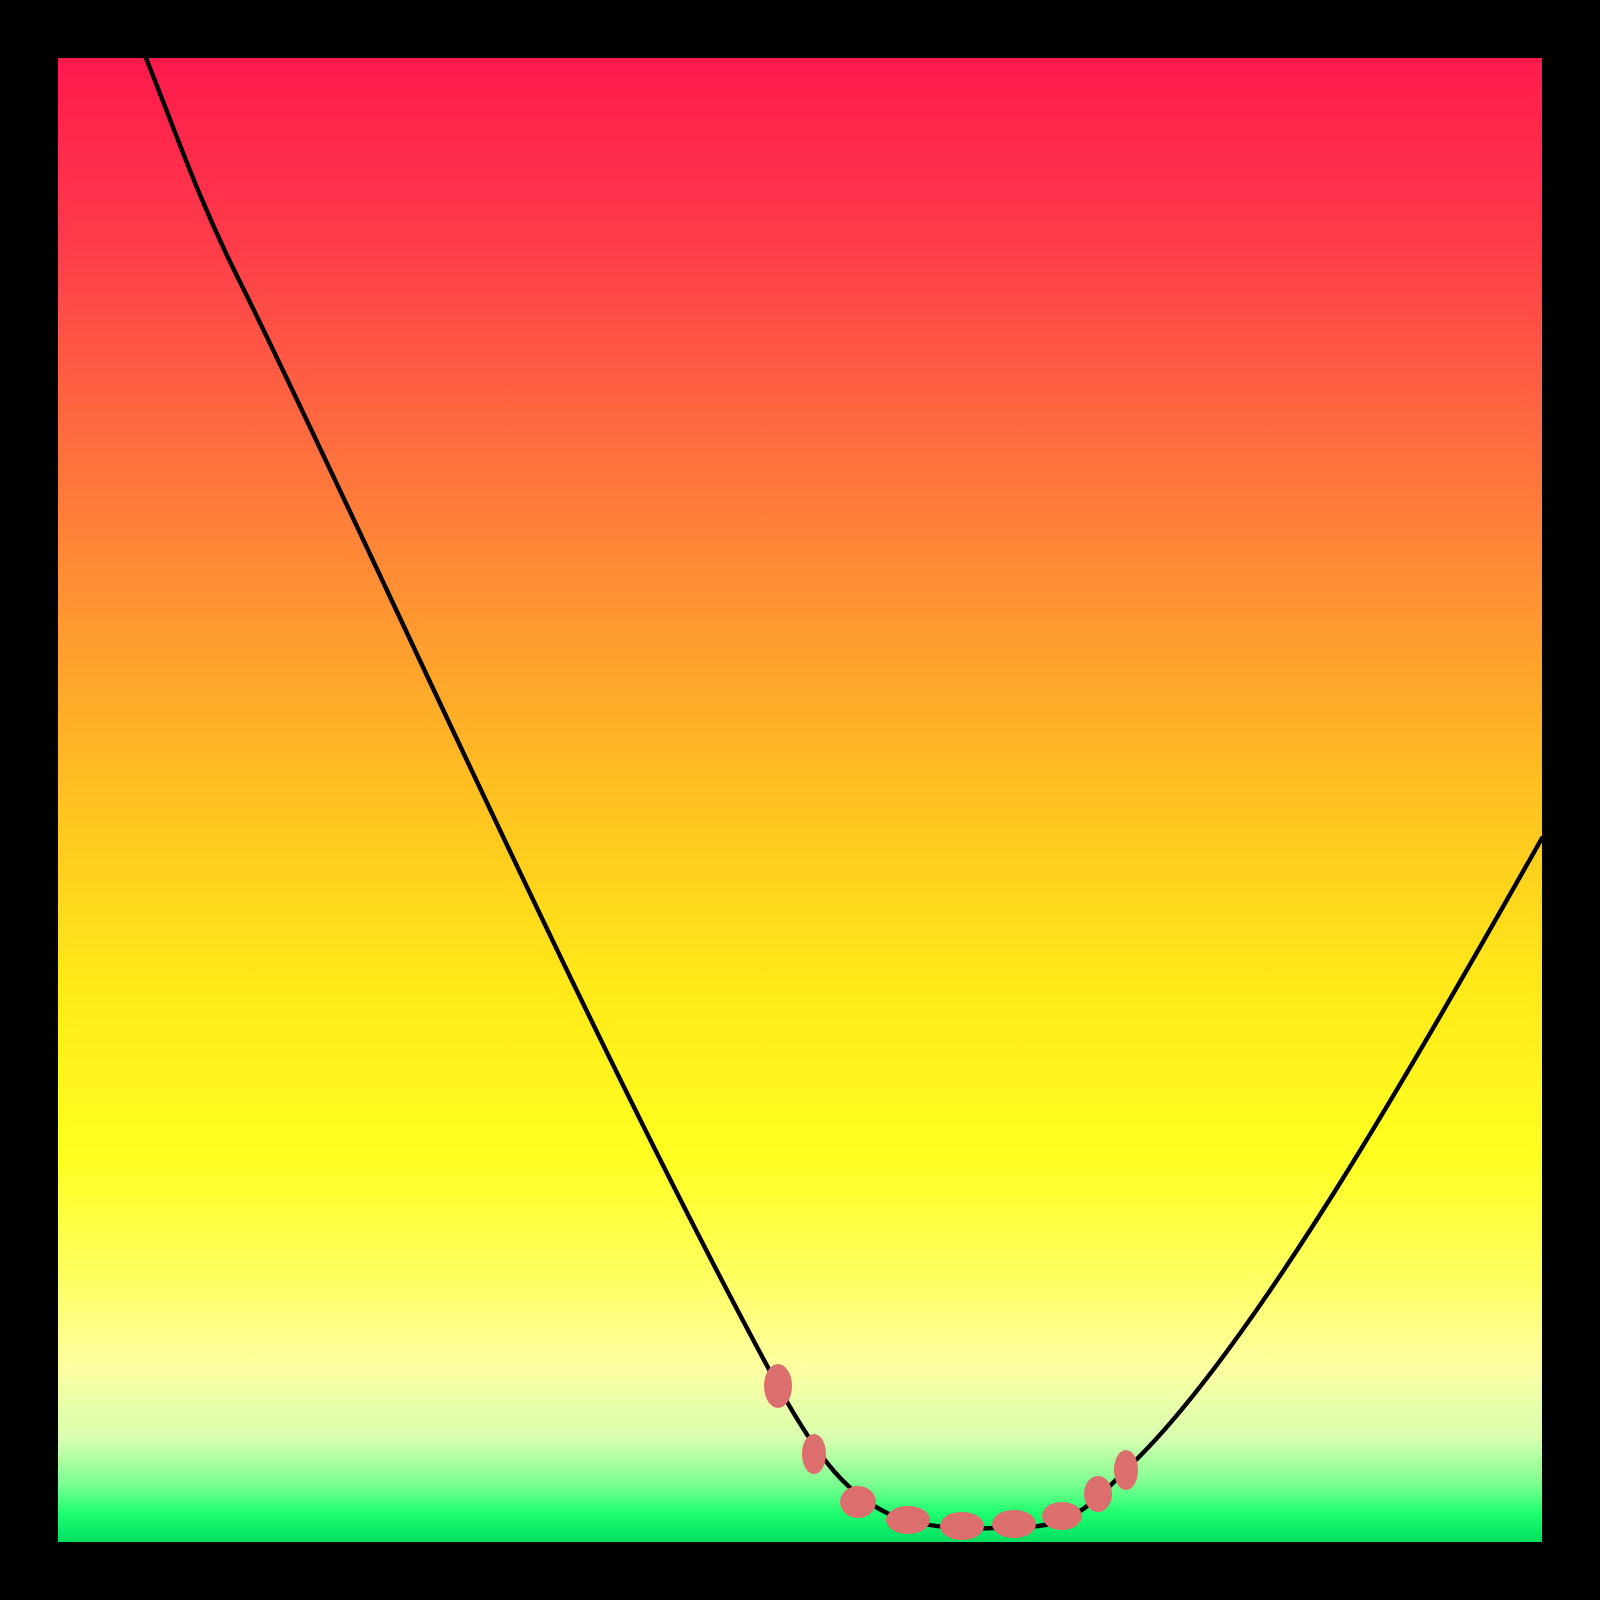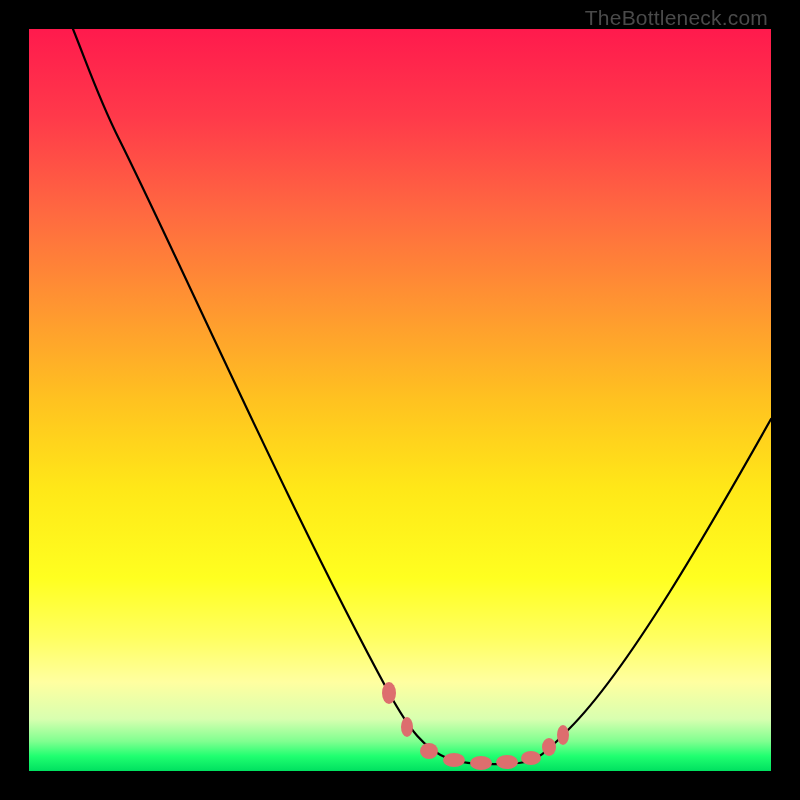--- a/index.html
+++ b/index.html
@@ -75,14 +75,13 @@
         <ellipse cx="400" cy="722" rx="9" ry="8"></ellipse>
         <ellipse cx="425" cy="731" rx="11" ry="7"></ellipse>
         <ellipse cx="452" cy="734" rx="11" ry="7"></ellipse>
         <ellipse cx="478" cy="733" rx="11" ry="7"></ellipse>
         <ellipse cx="502" cy="729" rx="10" ry="7"></ellipse>
         <ellipse cx="520" cy="718" rx="7" ry="9"></ellipse>
         <ellipse cx="534" cy="706" rx="6" ry="10"></ellipse>
       </g>
     </svg>
   </div>
-  <div class="watermark">TheBottleneck.com</div>
 </div>
 
 </body></html>

